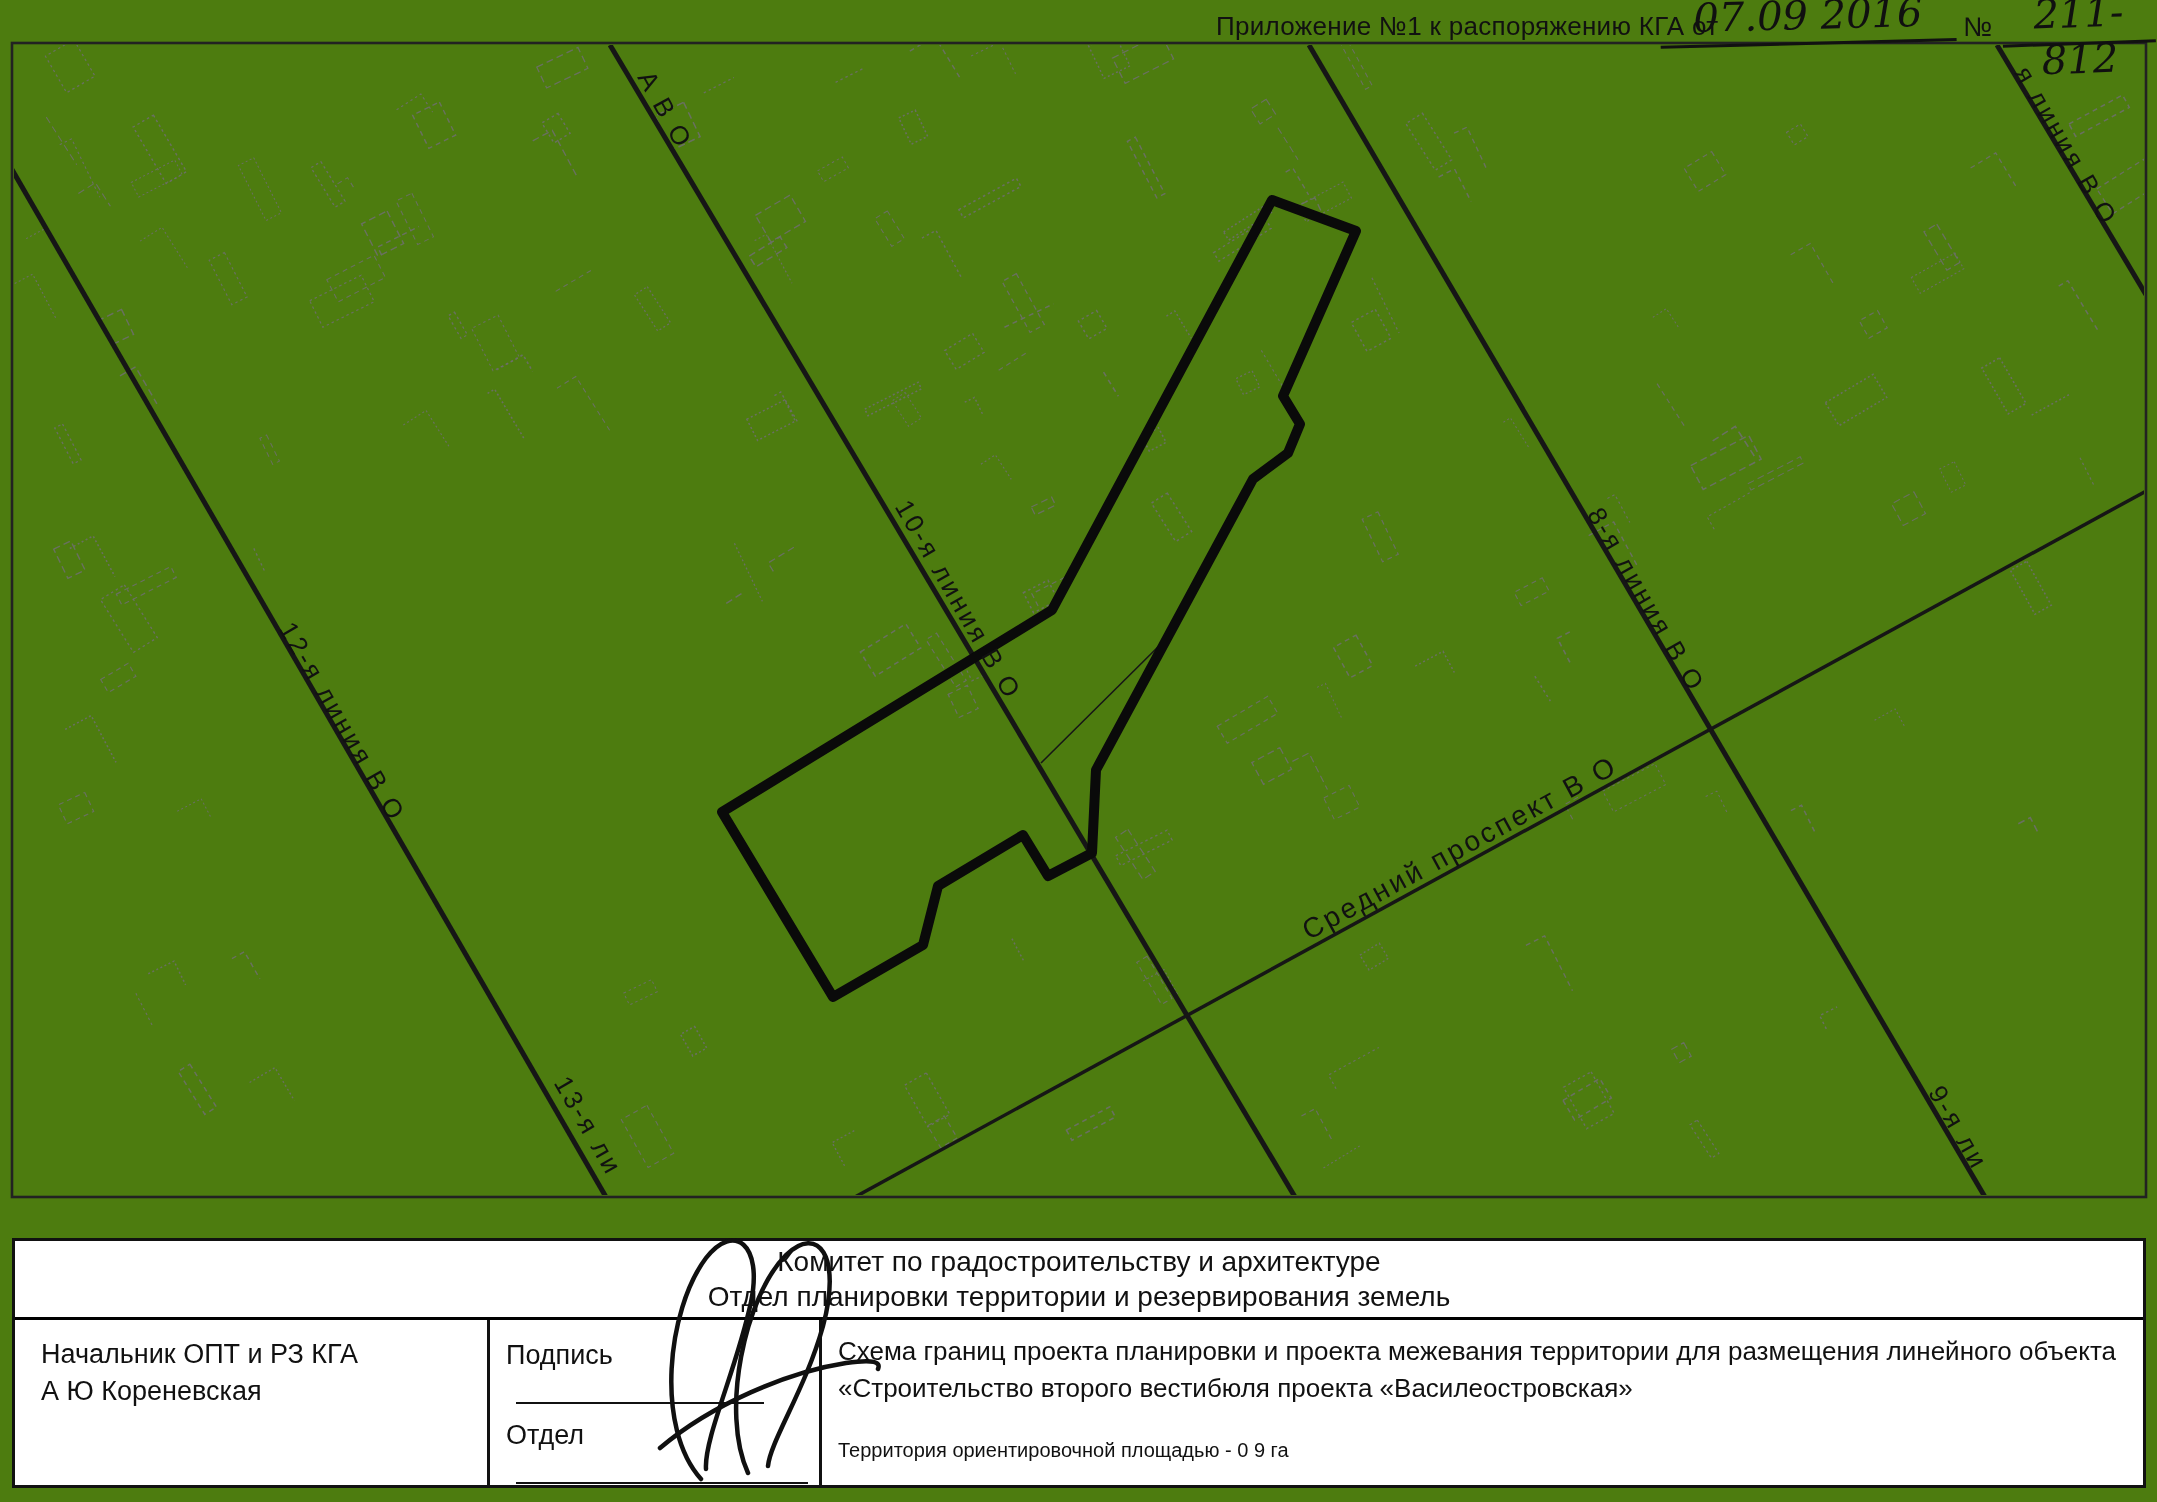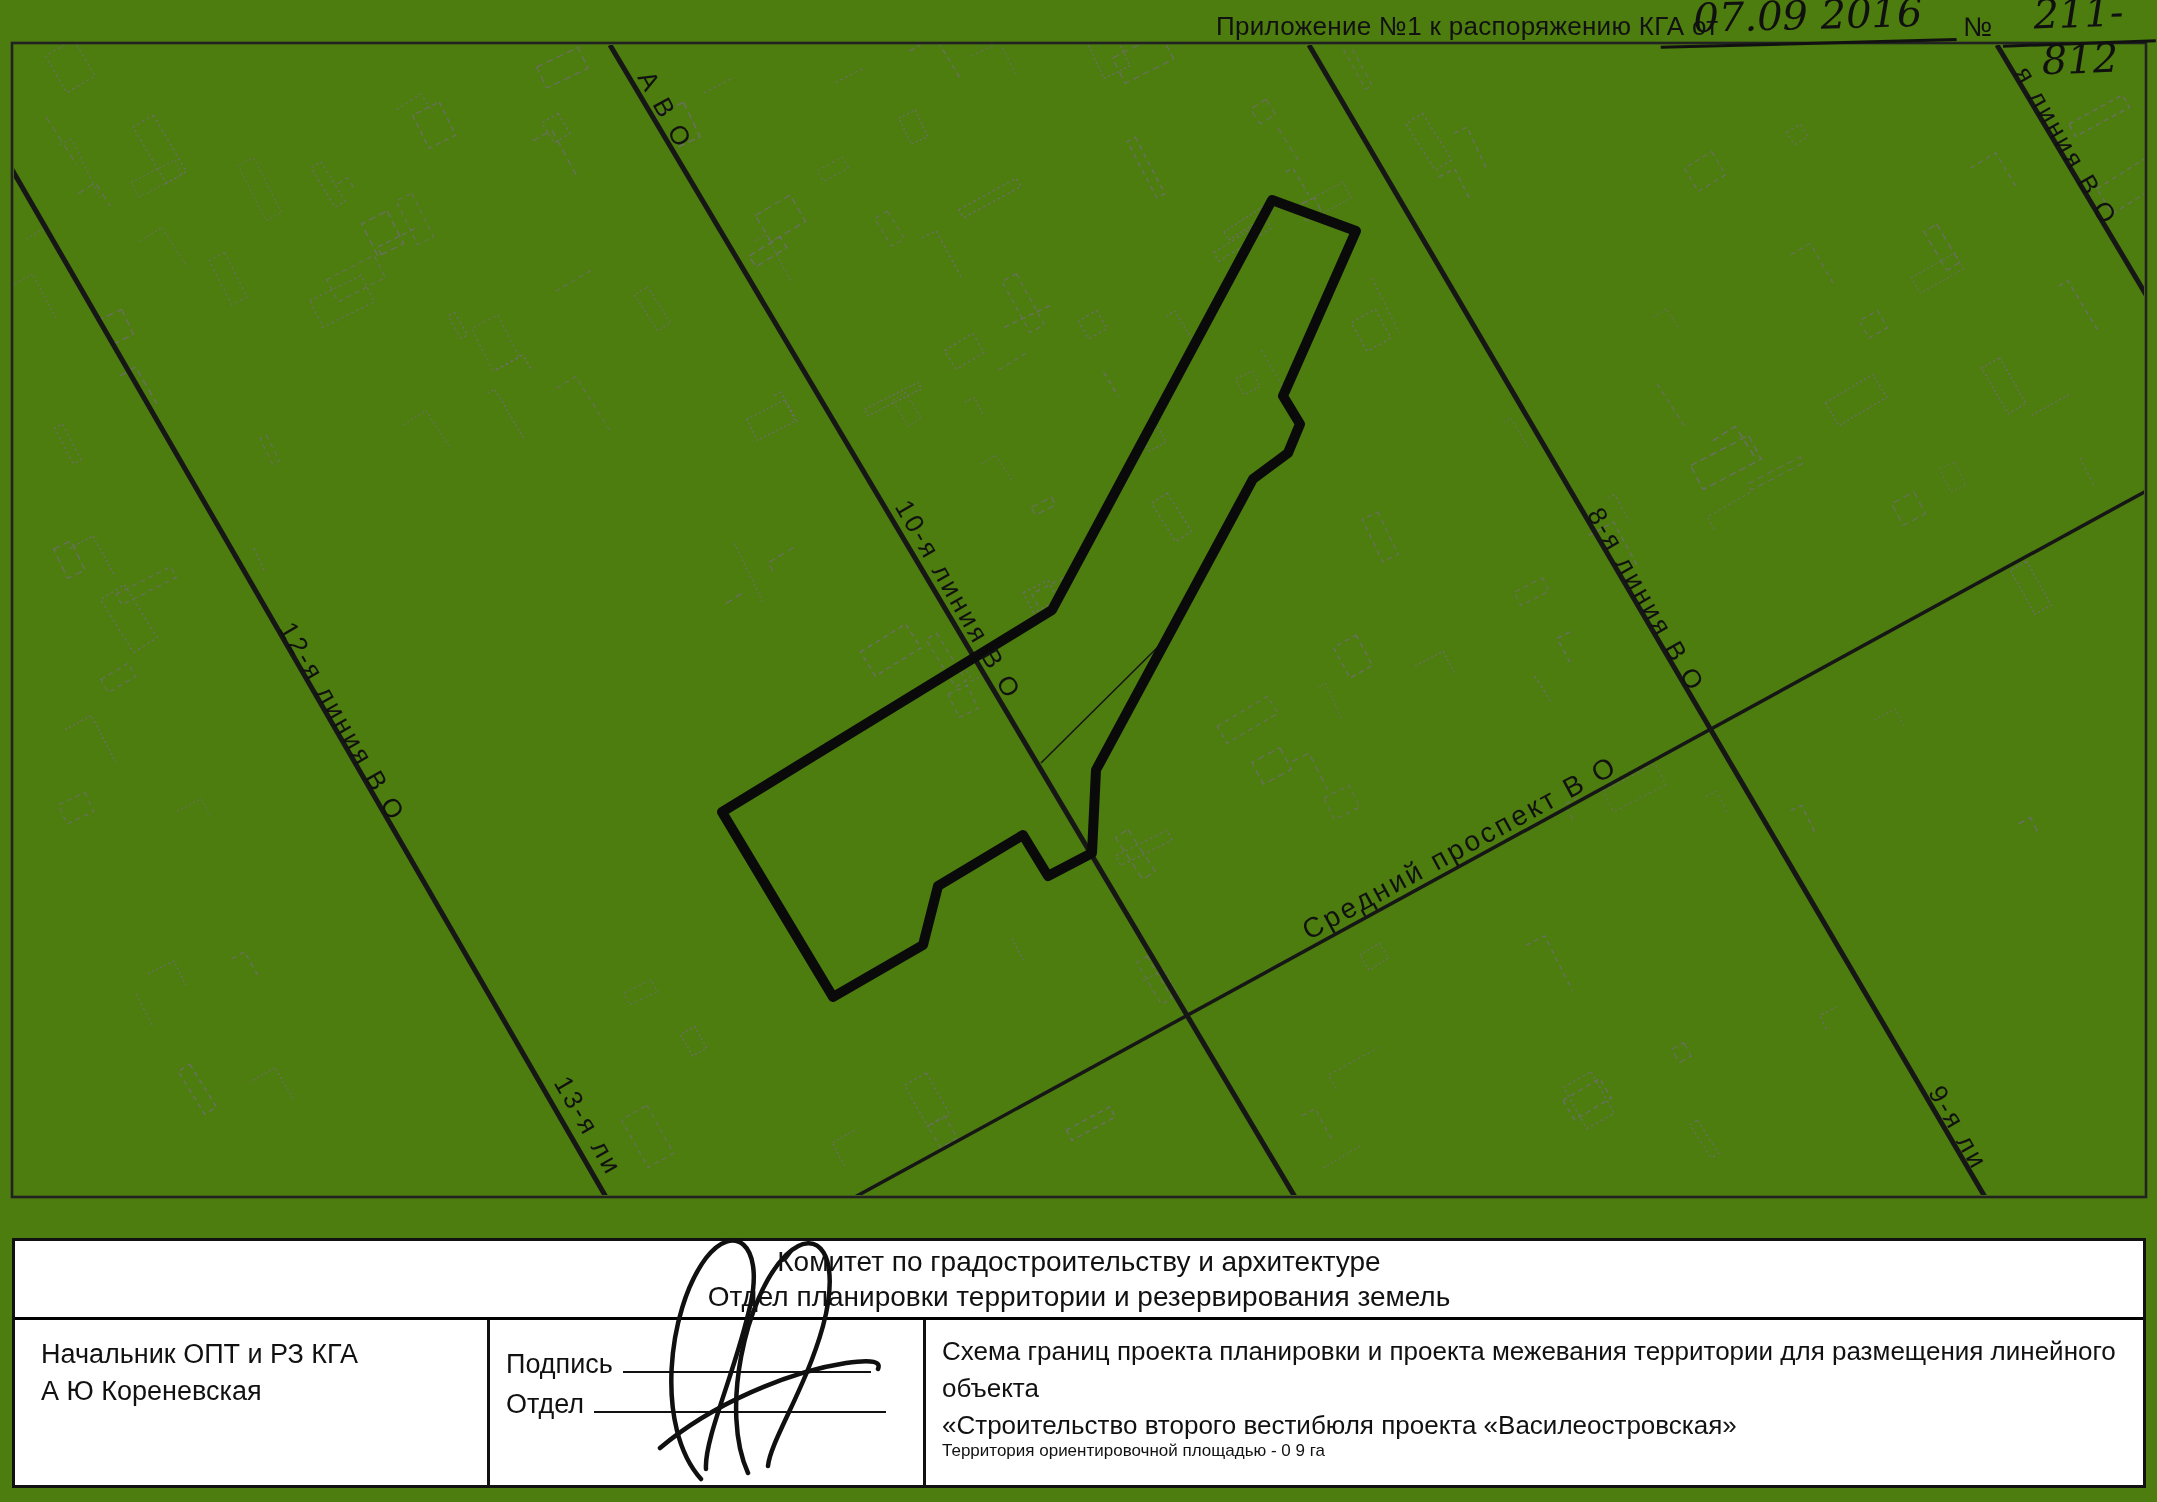--- a/index.html
+++ b/index.html
@@ -20,27 +20,27 @@
   .slabel{position:absolute;white-space:nowrap;letter-spacing:3px;color:#111;
           transform:translate(-50%,-50%) rotate(var(--r));}
   
   .tb{position:absolute;left:12px;top:1238px;width:2134px;height:250px;z-index:2;
       border:3px solid #111;box-sizing:border-box;background:#fff;}
   .tb-head{height:79px;border-bottom:3px solid #000000;box-sizing:border-box;display:flex;
            flex-direction:column;justify-content:center;align-items:center;font-size:28px;line-height:35px;}
   .tb-row{display:flex;height:165px;}
   .tb-c1{width:475px;border-right:3px solid #111;box-sizing:border-box;
          padding:16px 0 0 26px;font-size:27px;line-height:37px;}
-  .tb-c2{width:436px;border-right:3px solid #111;box-sizing:border-box;position:relative;
-         padding:24px 0 0 16px;font-size:27px;line-height:40px;}
+  .tb-c2{width:332px;border-right:3px solid #111;box-sizing:border-box;position:relative;
+         padding:15px 0 0 16px;font-size:27px;line-height:40px;}
   .tb-c3{flex:1;position:relative;padding:13px 22px 0 16px;font-size:26px;line-height:37px;}
   .uline{display:inline-block;border-bottom:2px solid #111;height:24px;vertical-align:baseline;}
   .ul-sign{width:248px;margin-left:10px;}
   .ul-date{width:292px;margin-left:10px;}
-  .tb-area{position:absolute;left:16px;bottom:16px;font-size:17px;}
+  .tb-area{position:absolute;left:16px;bottom:16px;font-size:20px;}
 </style>
 </head>
 <body>
 
 <div class="page">
 
   <div class="hdr-label">Приложение №1 к распоряжению КГА от</div>
   <div class="hw-date hw">07.09 2016</div>
   <div class="hdr-no">№</div>
   <div class="hw-num hw">211-812</div>

